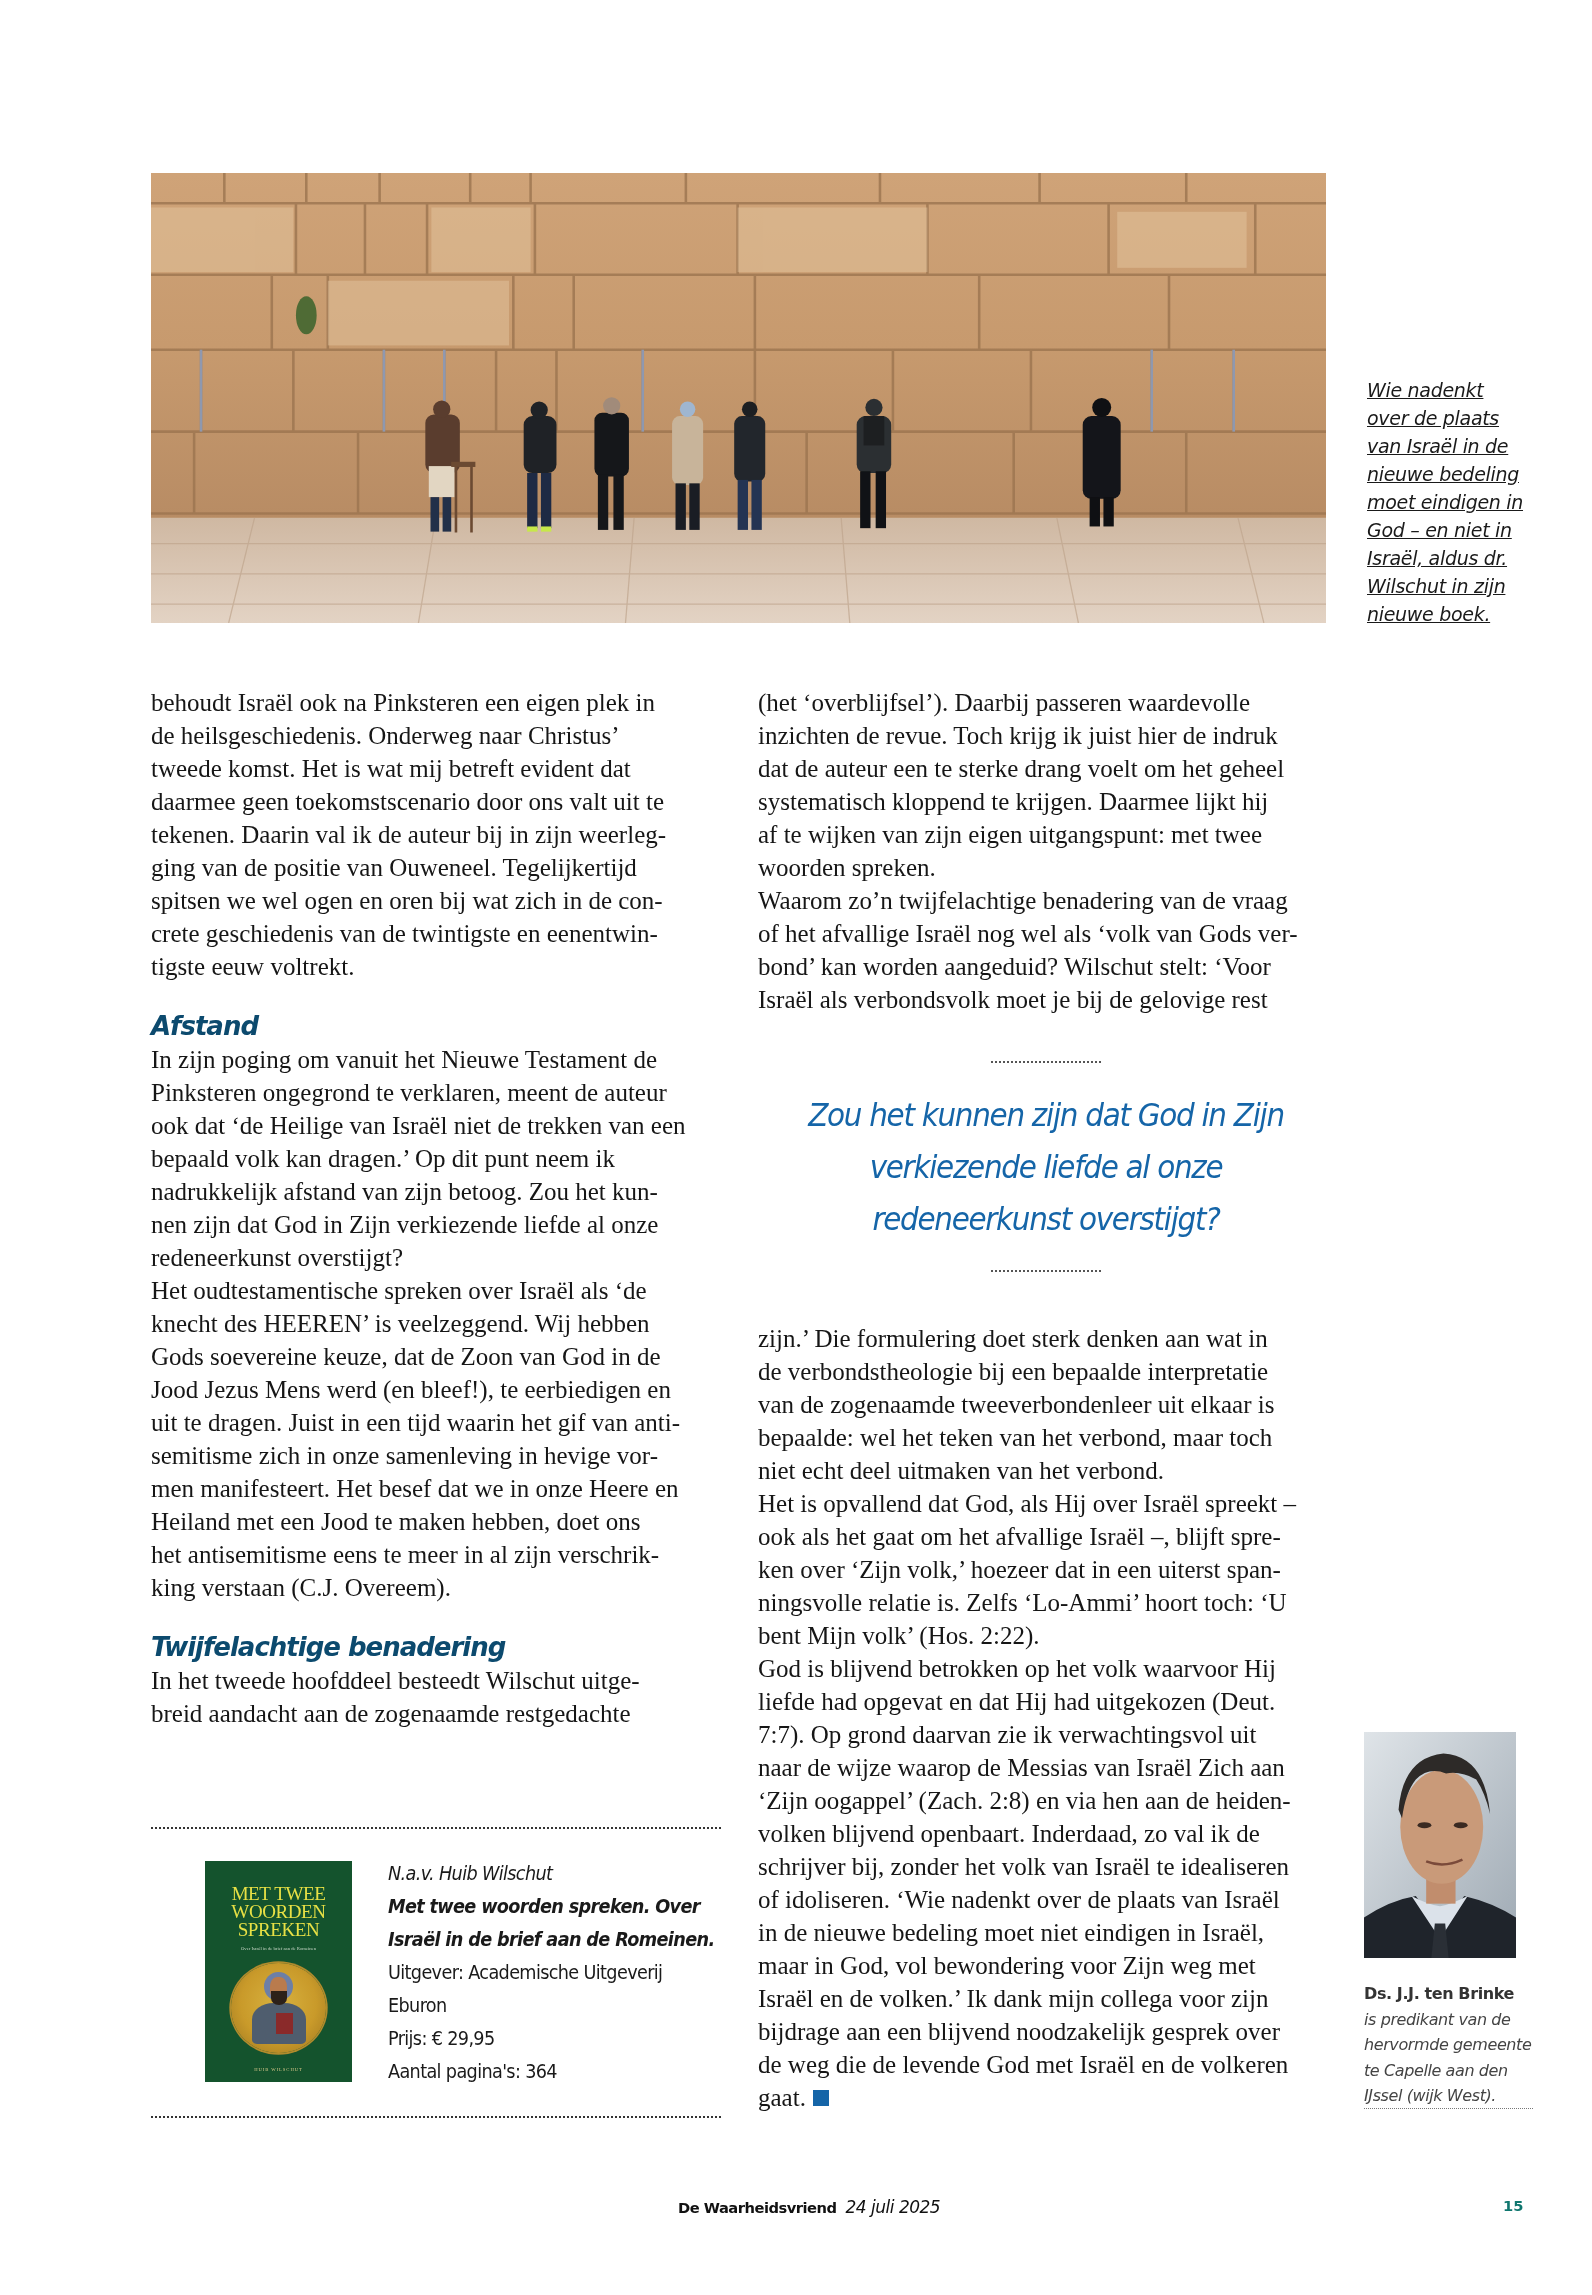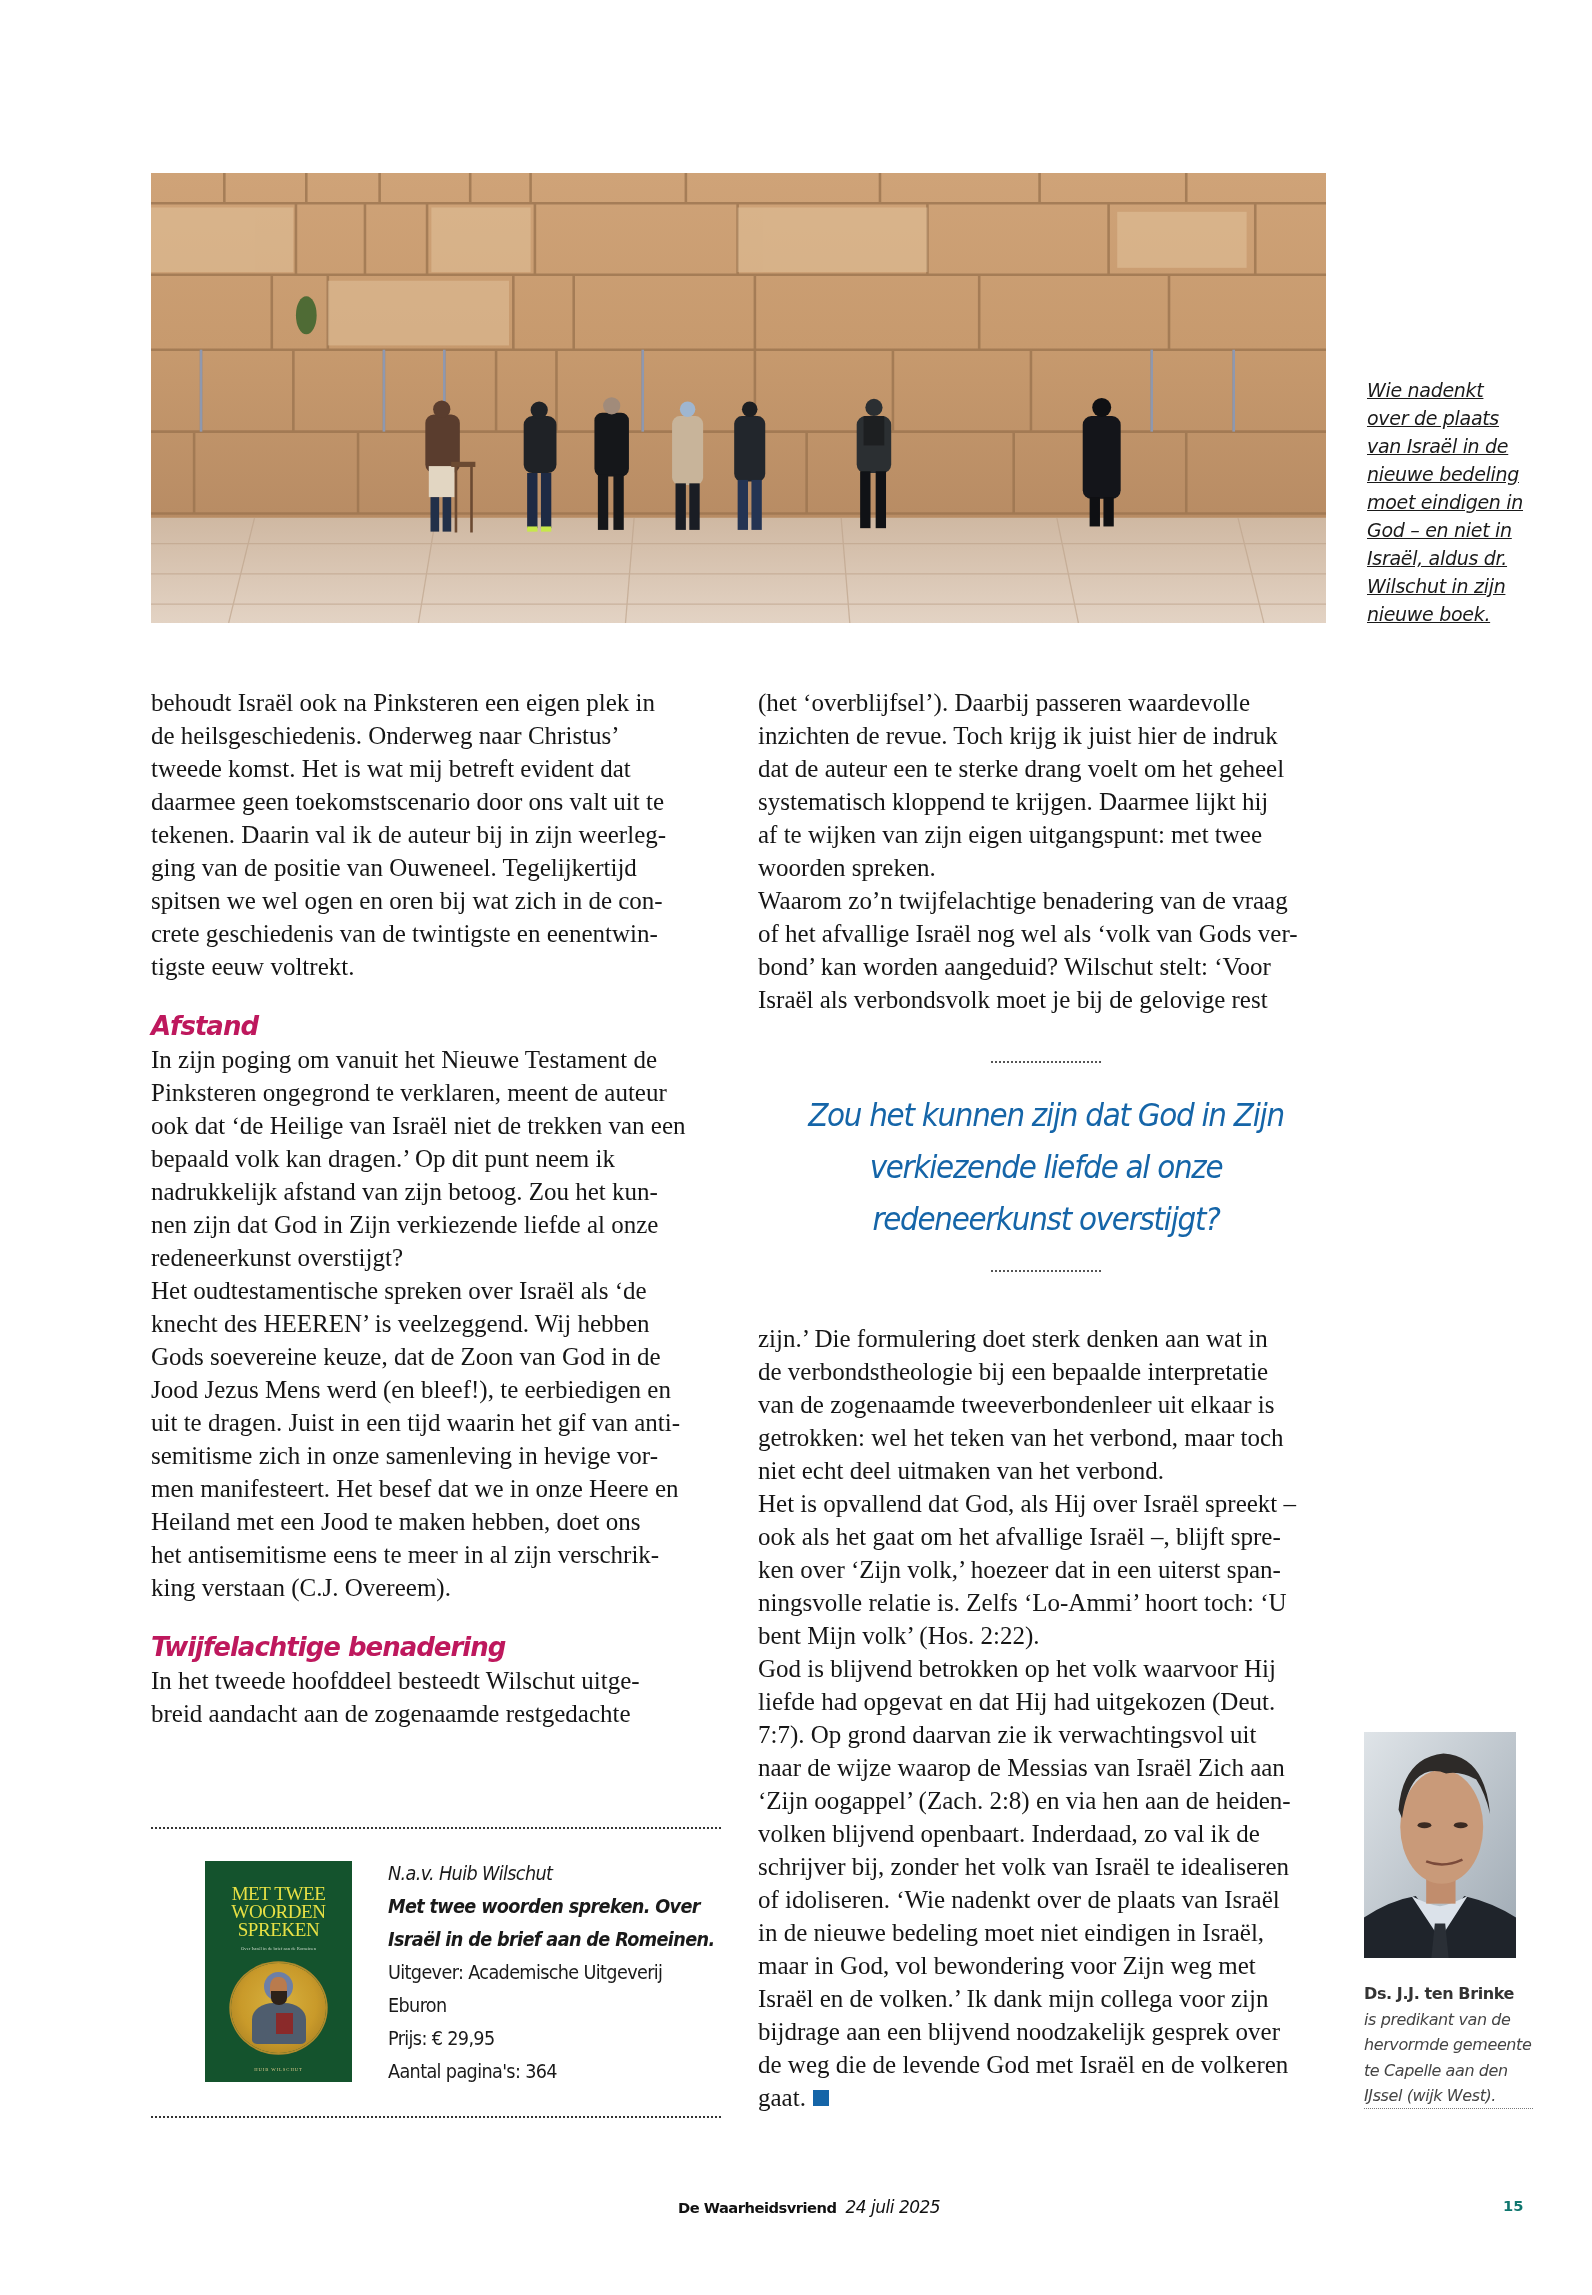--- a/index.html
+++ b/index.html
@@ -11,21 +11,21 @@
   #photo svg { display:block; width:100%; height:100%; }
 
   
   #photo-caption { left:1367px; top:376px; width:207px; font-family:"DejaVu Sans", sans-serif; font-style:italic;
     font-size:19px; line-height:28px; color:#1a1a1a; letter-spacing:-0.3px;text-decoration:underline; }
   #photo-caption span { display:block; white-space:nowrap; }
 
   
   .col { font-family:"Liberation Serif", serif; font-size:25px; line-height:33px; color:#161616; }
   .col .ln { display:block; white-space:nowrap; height:33px; }
-  .col h2 { font-family:"DejaVu Sans", sans-serif; font-style:italic; font-weight:bold; color:#be185d;
+  .col h2 { font-family:"DejaVu Sans", sans-serif; font-style:italic; font-weight:bold; color:#0c4a6e;
     font-size:26px; line-height:33px; margin:0; letter-spacing:-1px; height:33px; }
   .col .gap { height:27px; }
   #col-left { left:151px; top:686px; width:570px; }
   #col-right-top { left:758px; top:686px; width:576px; }
   #col-right-bottom { left:758px; top:1322px; width:576px; }
 
   
   .dots-short { height:0; border-top:2.6px dotted #555; width:110px; }
   #pq-dots-top { left:991px; top:1061px; }
   #pq-dots-bottom { left:991px; top:1270px; }
@@ -320,21 +320,21 @@
   <span>verkiezende liefde al onze</span>
   <span>redeneerkunst overstijgt?</span>
 </div>
 <div id="pq-dots-bottom" class="abs dots-short"></div>
 
 <div id="col-right-bottom" class="abs col">
   <div>
       <span class="ln">zijn.’ Die formulering doet sterk denken aan wat in</span>
       <span class="ln">de verbondstheologie bij een bepaalde interpretatie</span>
       <span class="ln">van de zogenaamde tweeverbondenleer uit elkaar is</span>
-      <span class="ln">getrokken: wel het teken van het verbond, maar toch</span>
+      <span class="ln">bepaalde: wel het teken van het verbond, maar toch</span>
       <span class="ln">niet echt deel uitmaken van het verbond.</span>
       <span class="ln">Het is opvallend dat God, als Hij over Israël spreekt –</span>
       <span class="ln">ook als het gaat om het afvallige Israël –, blijft spre-</span>
       <span class="ln">ken over ‘Zijn volk,’ hoezeer dat in een uiterst span-</span>
       <span class="ln">ningsvolle relatie is. Zelfs ‘Lo-Ammi’ hoort toch: ‘U</span>
       <span class="ln">bent Mijn volk’ (Hos. 2:22).</span>
       <span class="ln">God is blijvend betrokken op het volk waarvoor Hij</span>
       <span class="ln">liefde had opgevat en dat Hij had uitgekozen (Deut.</span>
       <span class="ln">7:7). Op grond daarvan zie ik verwachtingsvol uit</span>
       <span class="ln">naar de wijze waarop de Messias van Israël Zich aan</span>

